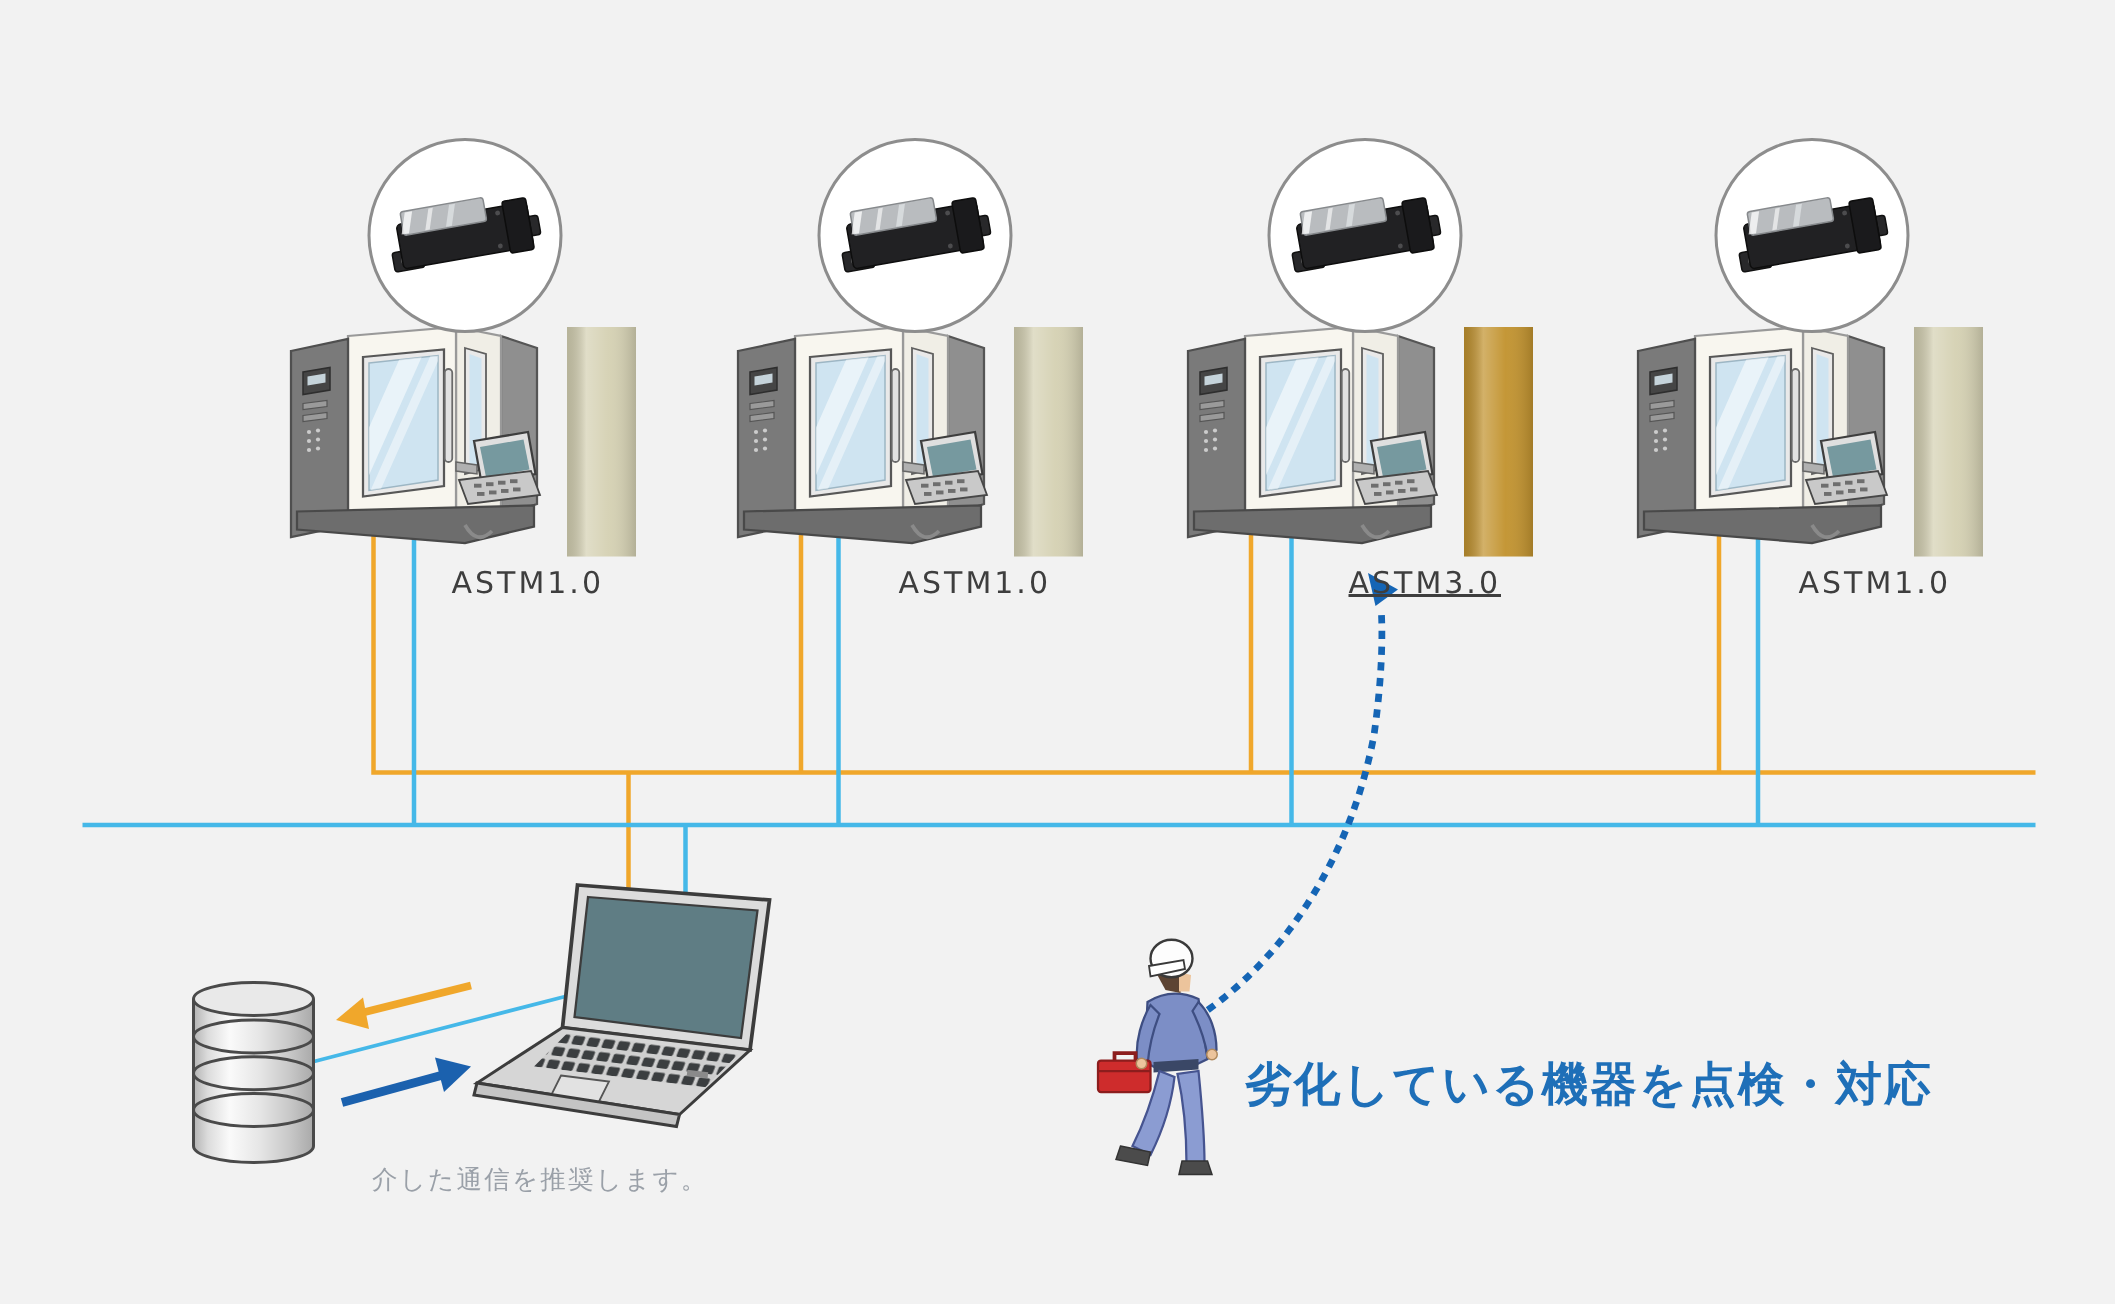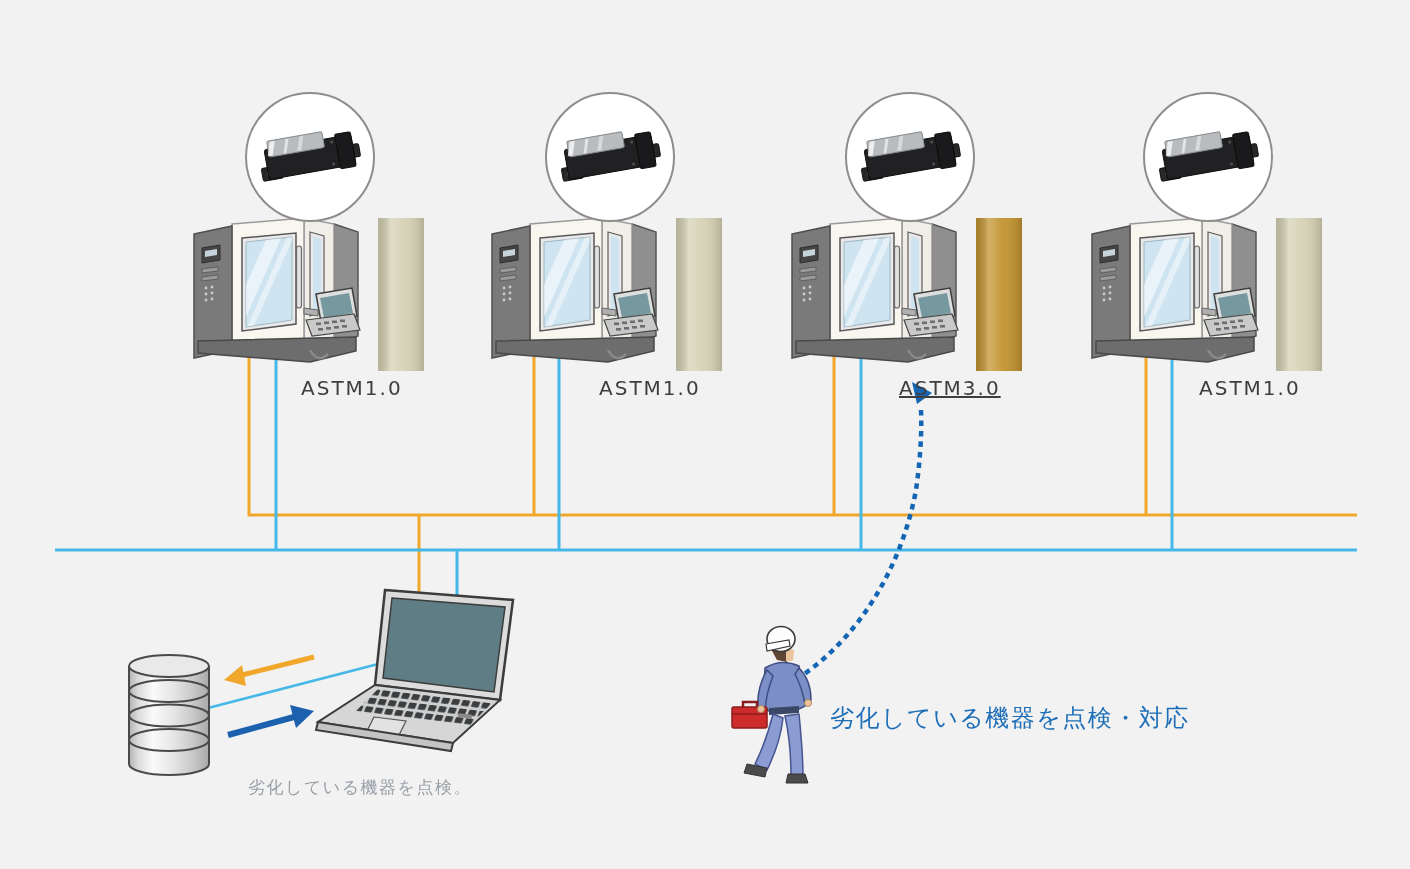--- a/index.html
+++ b/index.html
@@ -4,21 +4,21 @@
 <style>
   html,body{margin:0;padding:0;}
   body{width:1410px;height:869px;overflow:hidden;font-family:"DejaVu Sans",sans-serif;}
   #stage{position:relative;width:1410px;height:869px;background:var(--background,#f2f2f2);}
   #diagram{position:absolute;left:0;top:0;}
   .txt{position:absolute;white-space:nowrap;}
   .title{left:38px;top:40px;font-size:20px;letter-spacing:3.5px;color:var(--title-text,#595959);font-weight:500;}
   .astm-label{top:376px;width:200px;text-align:left;font-size:20px;letter-spacing:2px;
     color:var(--label-text,#3e3e3e);font-weight:500;}
   .astm-1{left:301px;} .astm-2{left:599px;} .astm-3{left:899px;text-decoration:underline;} .astm-4{left:1199px;}
-  .worker-note{left:830px;top:702px;font-size:24px;font-weight:400;letter-spacing:1.5px;
+  .worker-note{left:830px;top:702px;font-size:31px;font-weight:700;letter-spacing:1.5px;
     color:var(--note-blue,#1e6fb8);}
   .footnote{left:222px;top:772px;font-size:17px;letter-spacing:1.5px;line-height:30px;
     color:var(--footnote-text,#9aa0a8);}
   .footnote .l2{margin-left:26px;}
   
   .l-orange{stroke:var(--line-orange,#f0a72b);stroke-width:3;fill:none;}
   .l-blue{stroke:var(--line-blue,#45b8e8);stroke-width:3;fill:none;}
   .l-blue-thin{stroke:var(--line-blue,#45b8e8);stroke-width:2.5;fill:none;}
   .arrow-orange{stroke:var(--line-orange,#f0a72b);stroke-width:5;fill:none;}
   .arrow-orange-head{fill:var(--line-orange,#f0a72b);}
@@ -215,16 +215,16 @@
 
   <use href="#worker" x="731" y="618"></use>
 </svg>
 
 <div class="txt astm-label astm-1">ASTM1.0</div>
 <div class="txt astm-label astm-2">ASTM1.0</div>
 <div class="txt astm-label astm-3">ASTM3.0</div>
 <div class="txt astm-label astm-4">ASTM1.0</div>
 <div class="txt worker-note">劣化している機器を点検・対応</div>
 <div class="txt footnote">
-  <div class="l2">劣化している機器を点検。</div>
+  <div class="l2">介した通信を推奨します。</div>
 </div>
 
 </div>
 
 </body></html>

